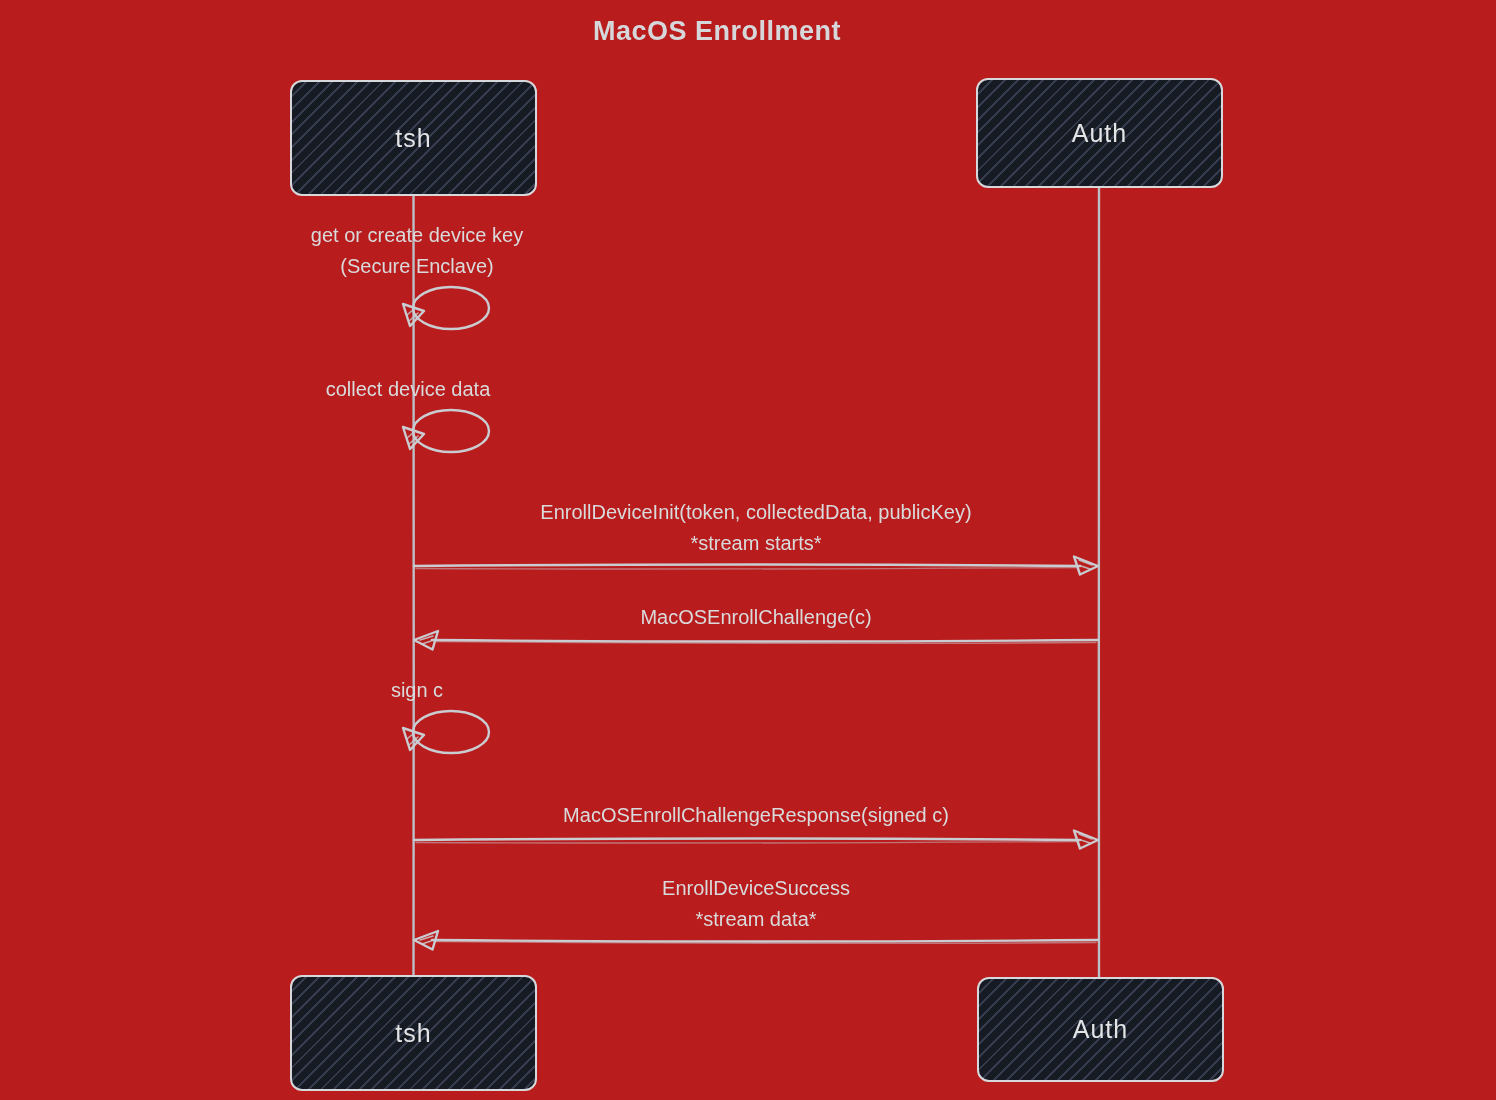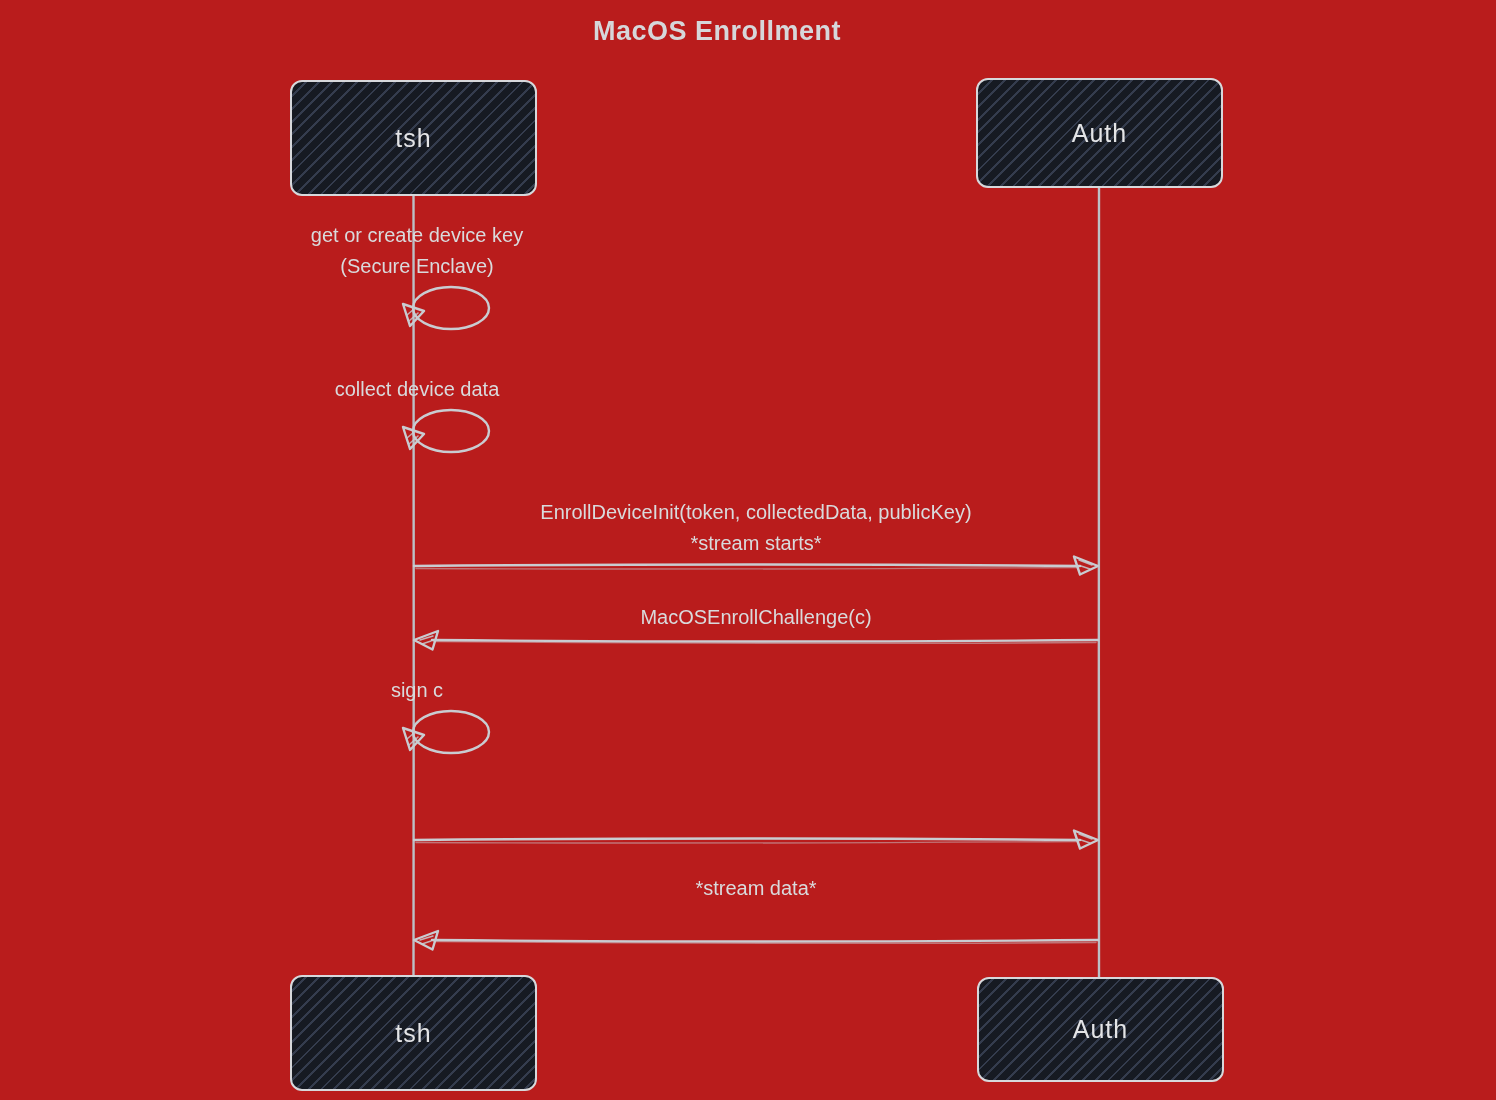--- a/index.html
+++ b/index.html
@@ -98,31 +98,35 @@
     <span>tsh</span>
   </div>
   <div class="actor" style="left:977px;top:977px;height:105px;">
     <span>Auth</span>
   </div>
 
   <div class="lbl" style="left:197px;top:220px;width:440px;">
     <div>get or create device key</div>
     <div>(Secure Enclave)</div>
   </div>
-  <div class="lbl" style="left:197px;top:374px;width:440px;">
+  <div class="lbl" style="left:188px;top:374px;width:440px;">
     <div>collect device data</div>
   </div>
   <div class="lbl" style="left:197px;top:675px;width:440px;">
     <div>sign c</div>
   </div>
 
   <div class="lbl" style="left:436px;top:497px;width:640px;">
     <div>EnrollDeviceInit(token, collectedData, publicKey)</div>
     <div>*stream starts*</div>
   </div>
   <div class="lbl" style="left:436px;top:602px;width:640px;">
     <div>MacOSEnrollChallenge(c)</div>
   </div>
+  <div class="lbl" style="left:436px;top:800px;width:640px;">
+    <div>MacOSEnrollChallengeResponse(signed c)</div>
+  </div>
   <div class="lbl" style="left:436px;top:873px;width:640px;">
+    <div>EnrollDeviceSuccess</div>
     <div>*stream data*</div>
   </div>
 
 </div>
 
 </body></html>

